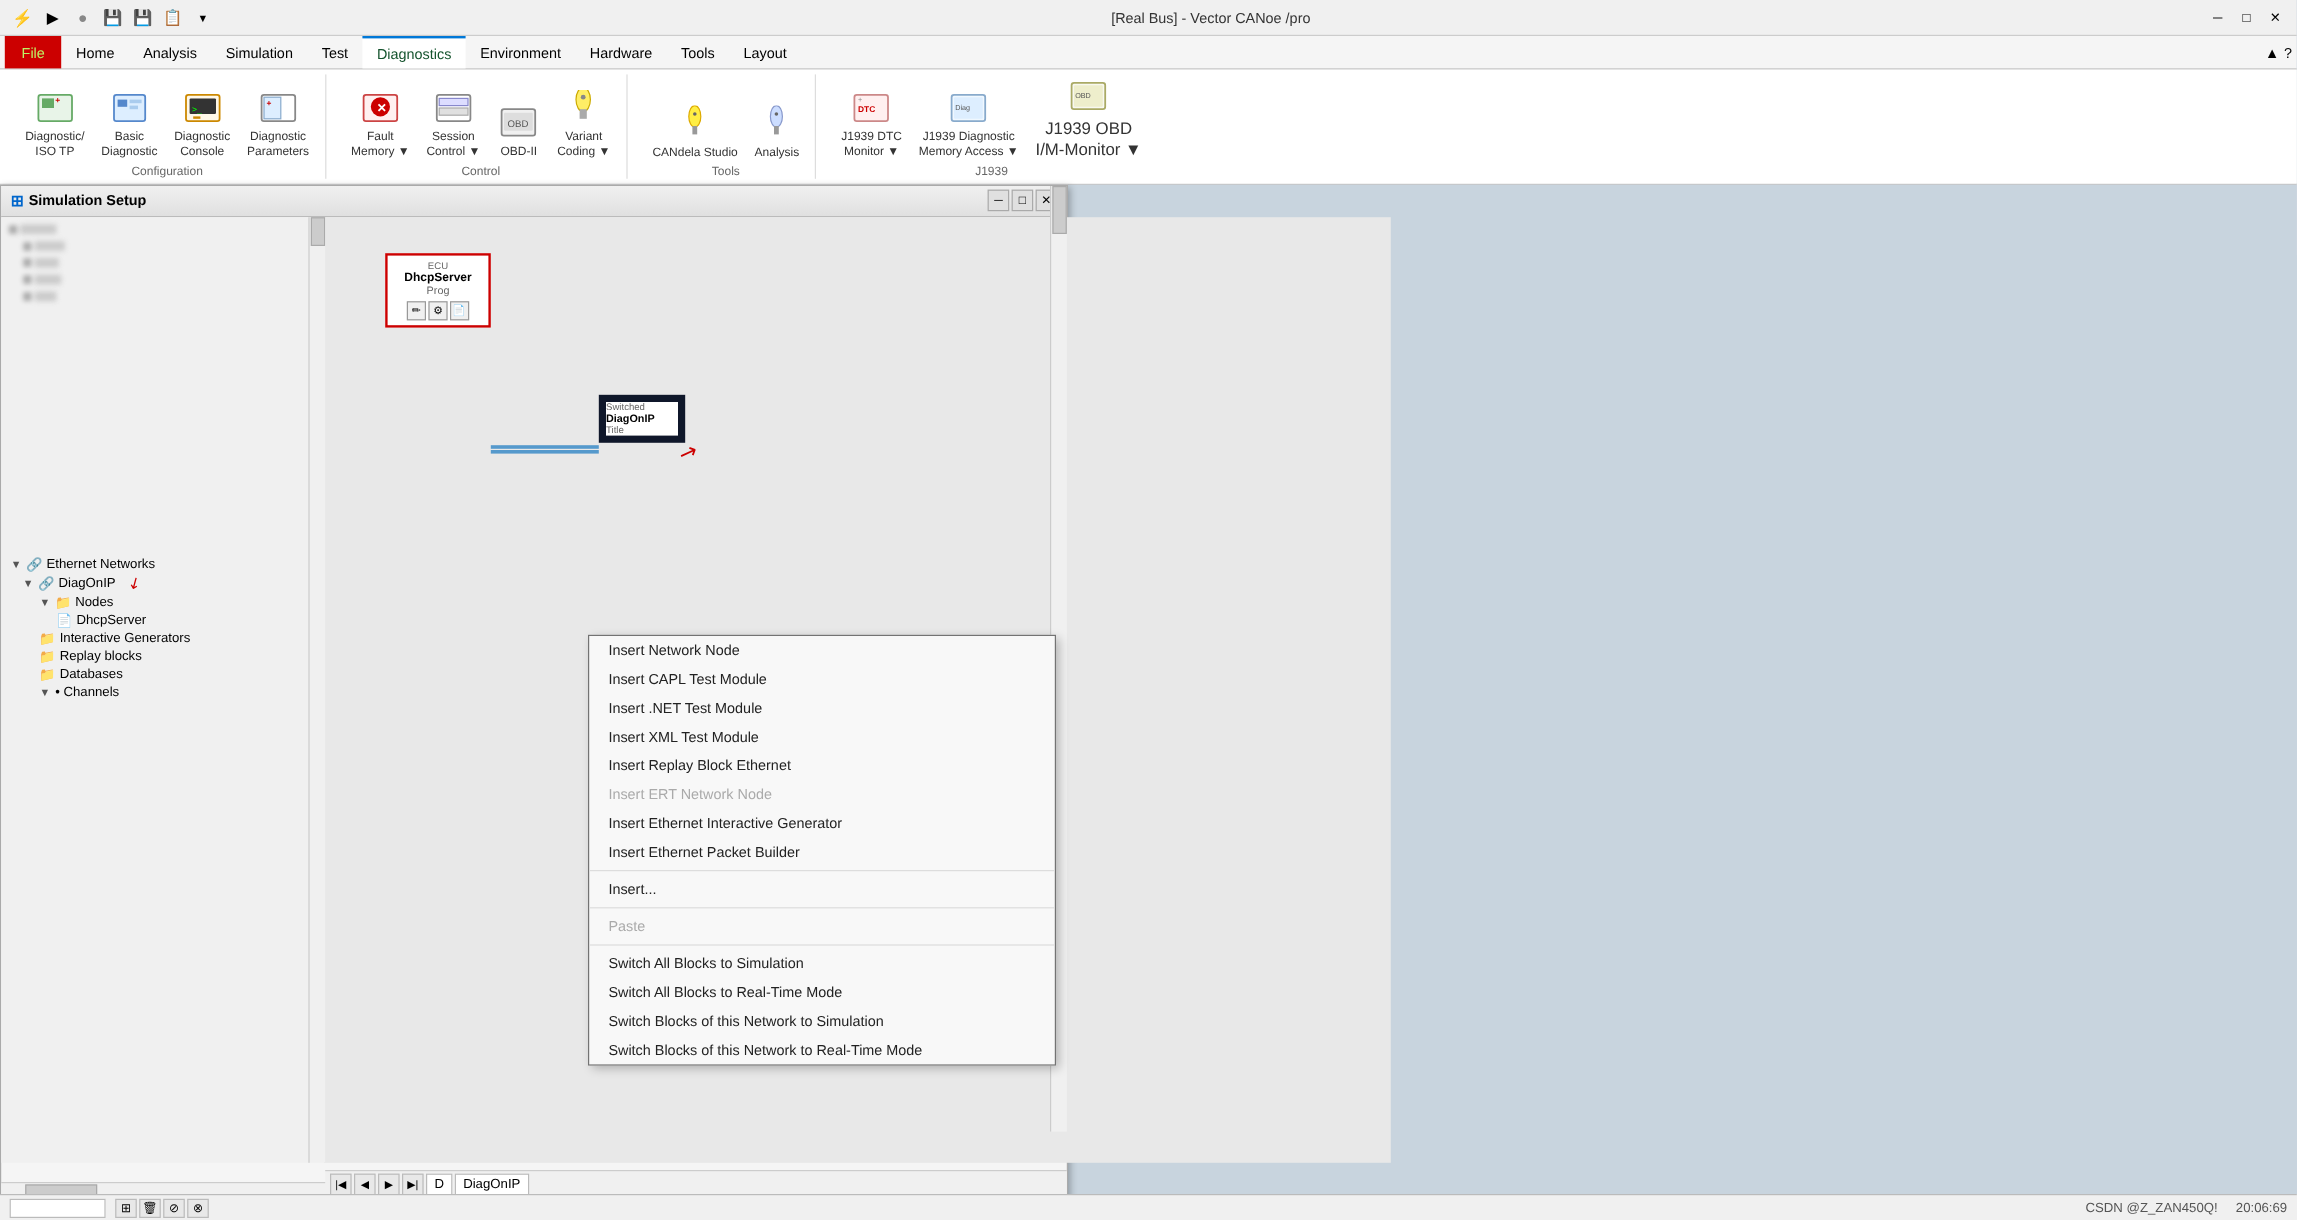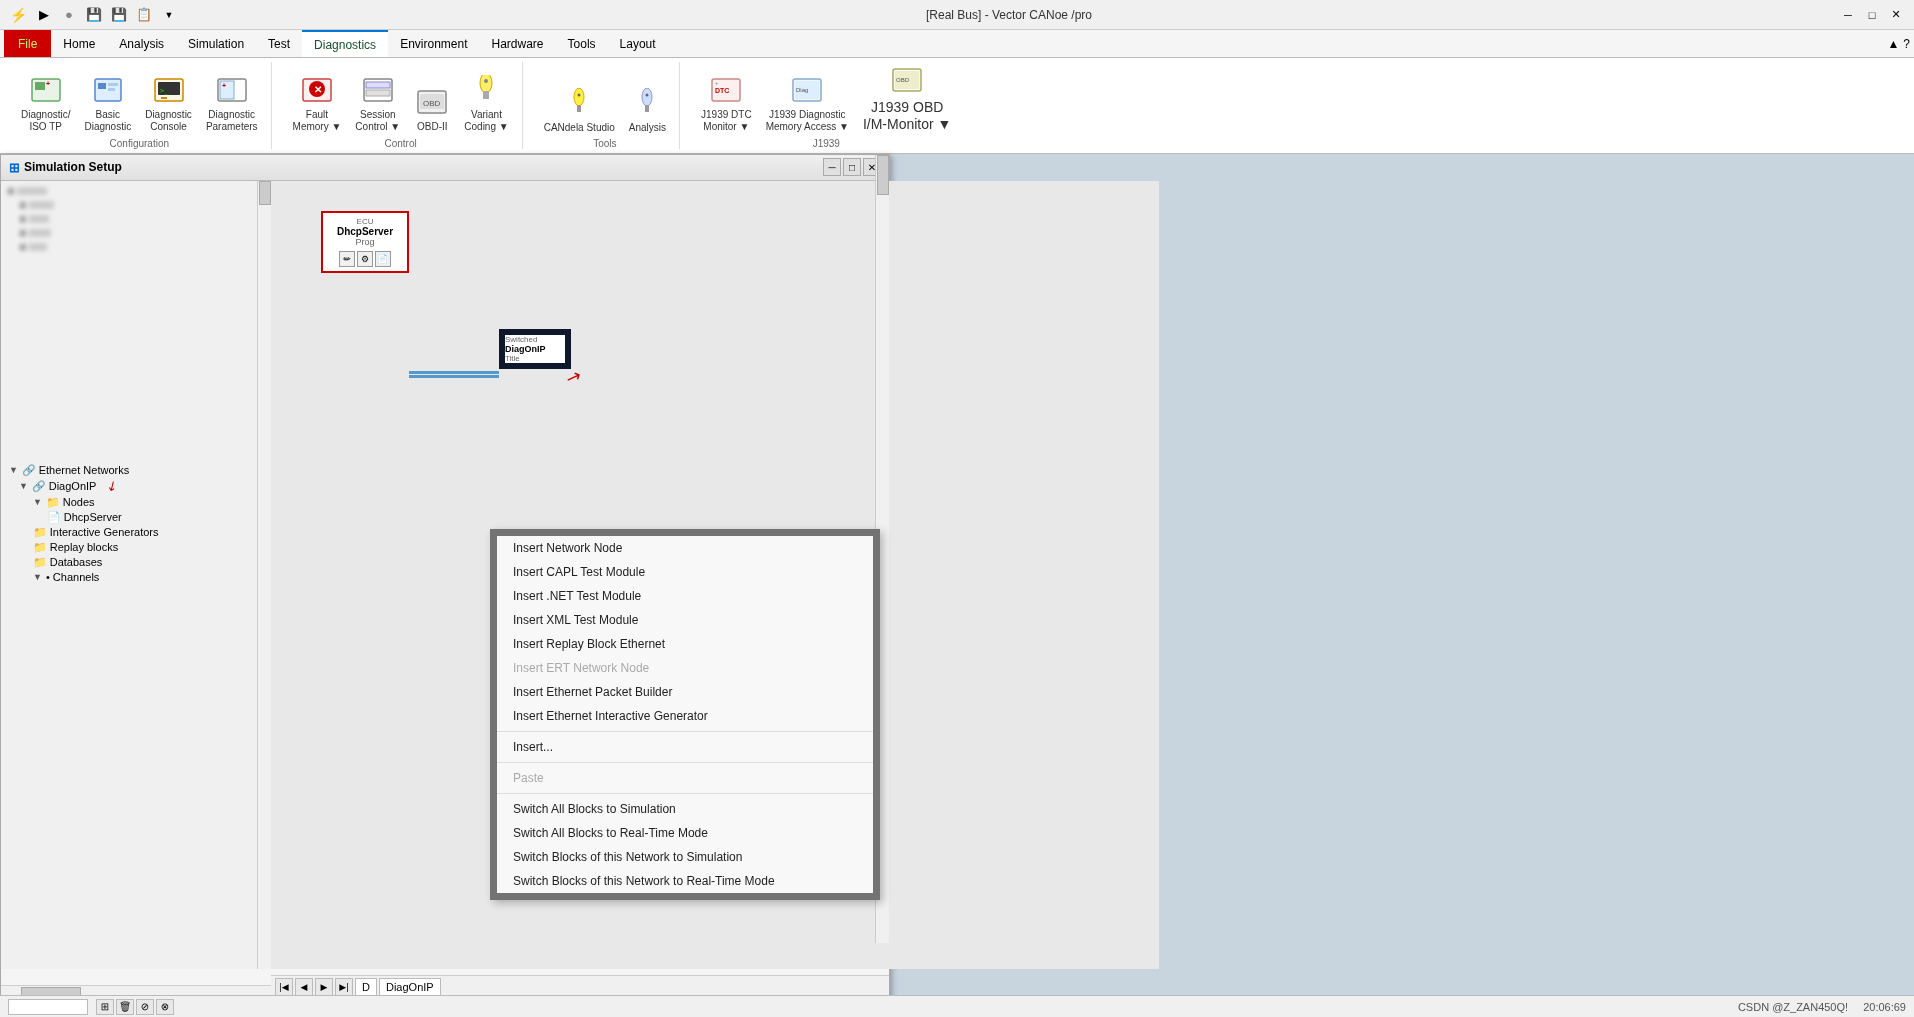--- a/index.html
+++ b/index.html
@@ -215,21 +215,21 @@
     .nav-btn { width: 18px; height: 18px; border: 1px solid #bbb; background: #e8e8e8; display: flex; align-items: center; justify-content: center; font-size: 9px; cursor: pointer; }
     .nav-label { font-size: 11px; padding: 0 6px; background: white; border: 1px solid #bbb; height: 18px; display: flex; align-items: center; }
 
     
     #context-menu {
       position: absolute;
       top: 375px;
       left: 490px;
       width: 390px;
       background: #f8f8f8;
-      border: 7px solid #737373;
+      border: 1px solid #737373;
       box-shadow: 3px 3px 8px rgba(0,0,0,0.25);
       z-index: 100;
       font-size: 12px;
     }
     .ctx-item {
       padding: 5px 16px;
       cursor: pointer;
       white-space: nowrap;
       color: #222;
     }
@@ -643,22 +643,22 @@
     </div>
   </div>
 
   <div id="context-menu">
     <div class="ctx-item">Insert Network Node</div>
     <div class="ctx-item">Insert CAPL Test Module</div>
     <div class="ctx-item">Insert .NET Test Module</div>
     <div class="ctx-item">Insert XML Test Module</div>
     <div class="ctx-item">Insert Replay Block Ethernet</div>
     <div class="ctx-item disabled">Insert ERT Network Node</div>
+    <div class="ctx-item">Insert Ethernet Interactive Generator</div>
     <div class="ctx-item">Insert Ethernet Packet Builder</div>
-    <div class="ctx-item">Insert Ethernet Interactive Generator</div>
     <div class="ctx-separator"></div>
     <div class="ctx-item">Insert...</div>
     <div class="ctx-separator"></div>
     <div class="ctx-item disabled">Paste</div>
     <div class="ctx-separator"></div>
     <div class="ctx-item">Switch All Blocks to Simulation</div>
     <div class="ctx-item">Switch All Blocks to Real-Time Mode</div>
     <div class="ctx-item">Switch Blocks of this Network to Simulation</div>
     <div class="ctx-item">Switch Blocks of this Network to Real-Time Mode</div>
   </div>

